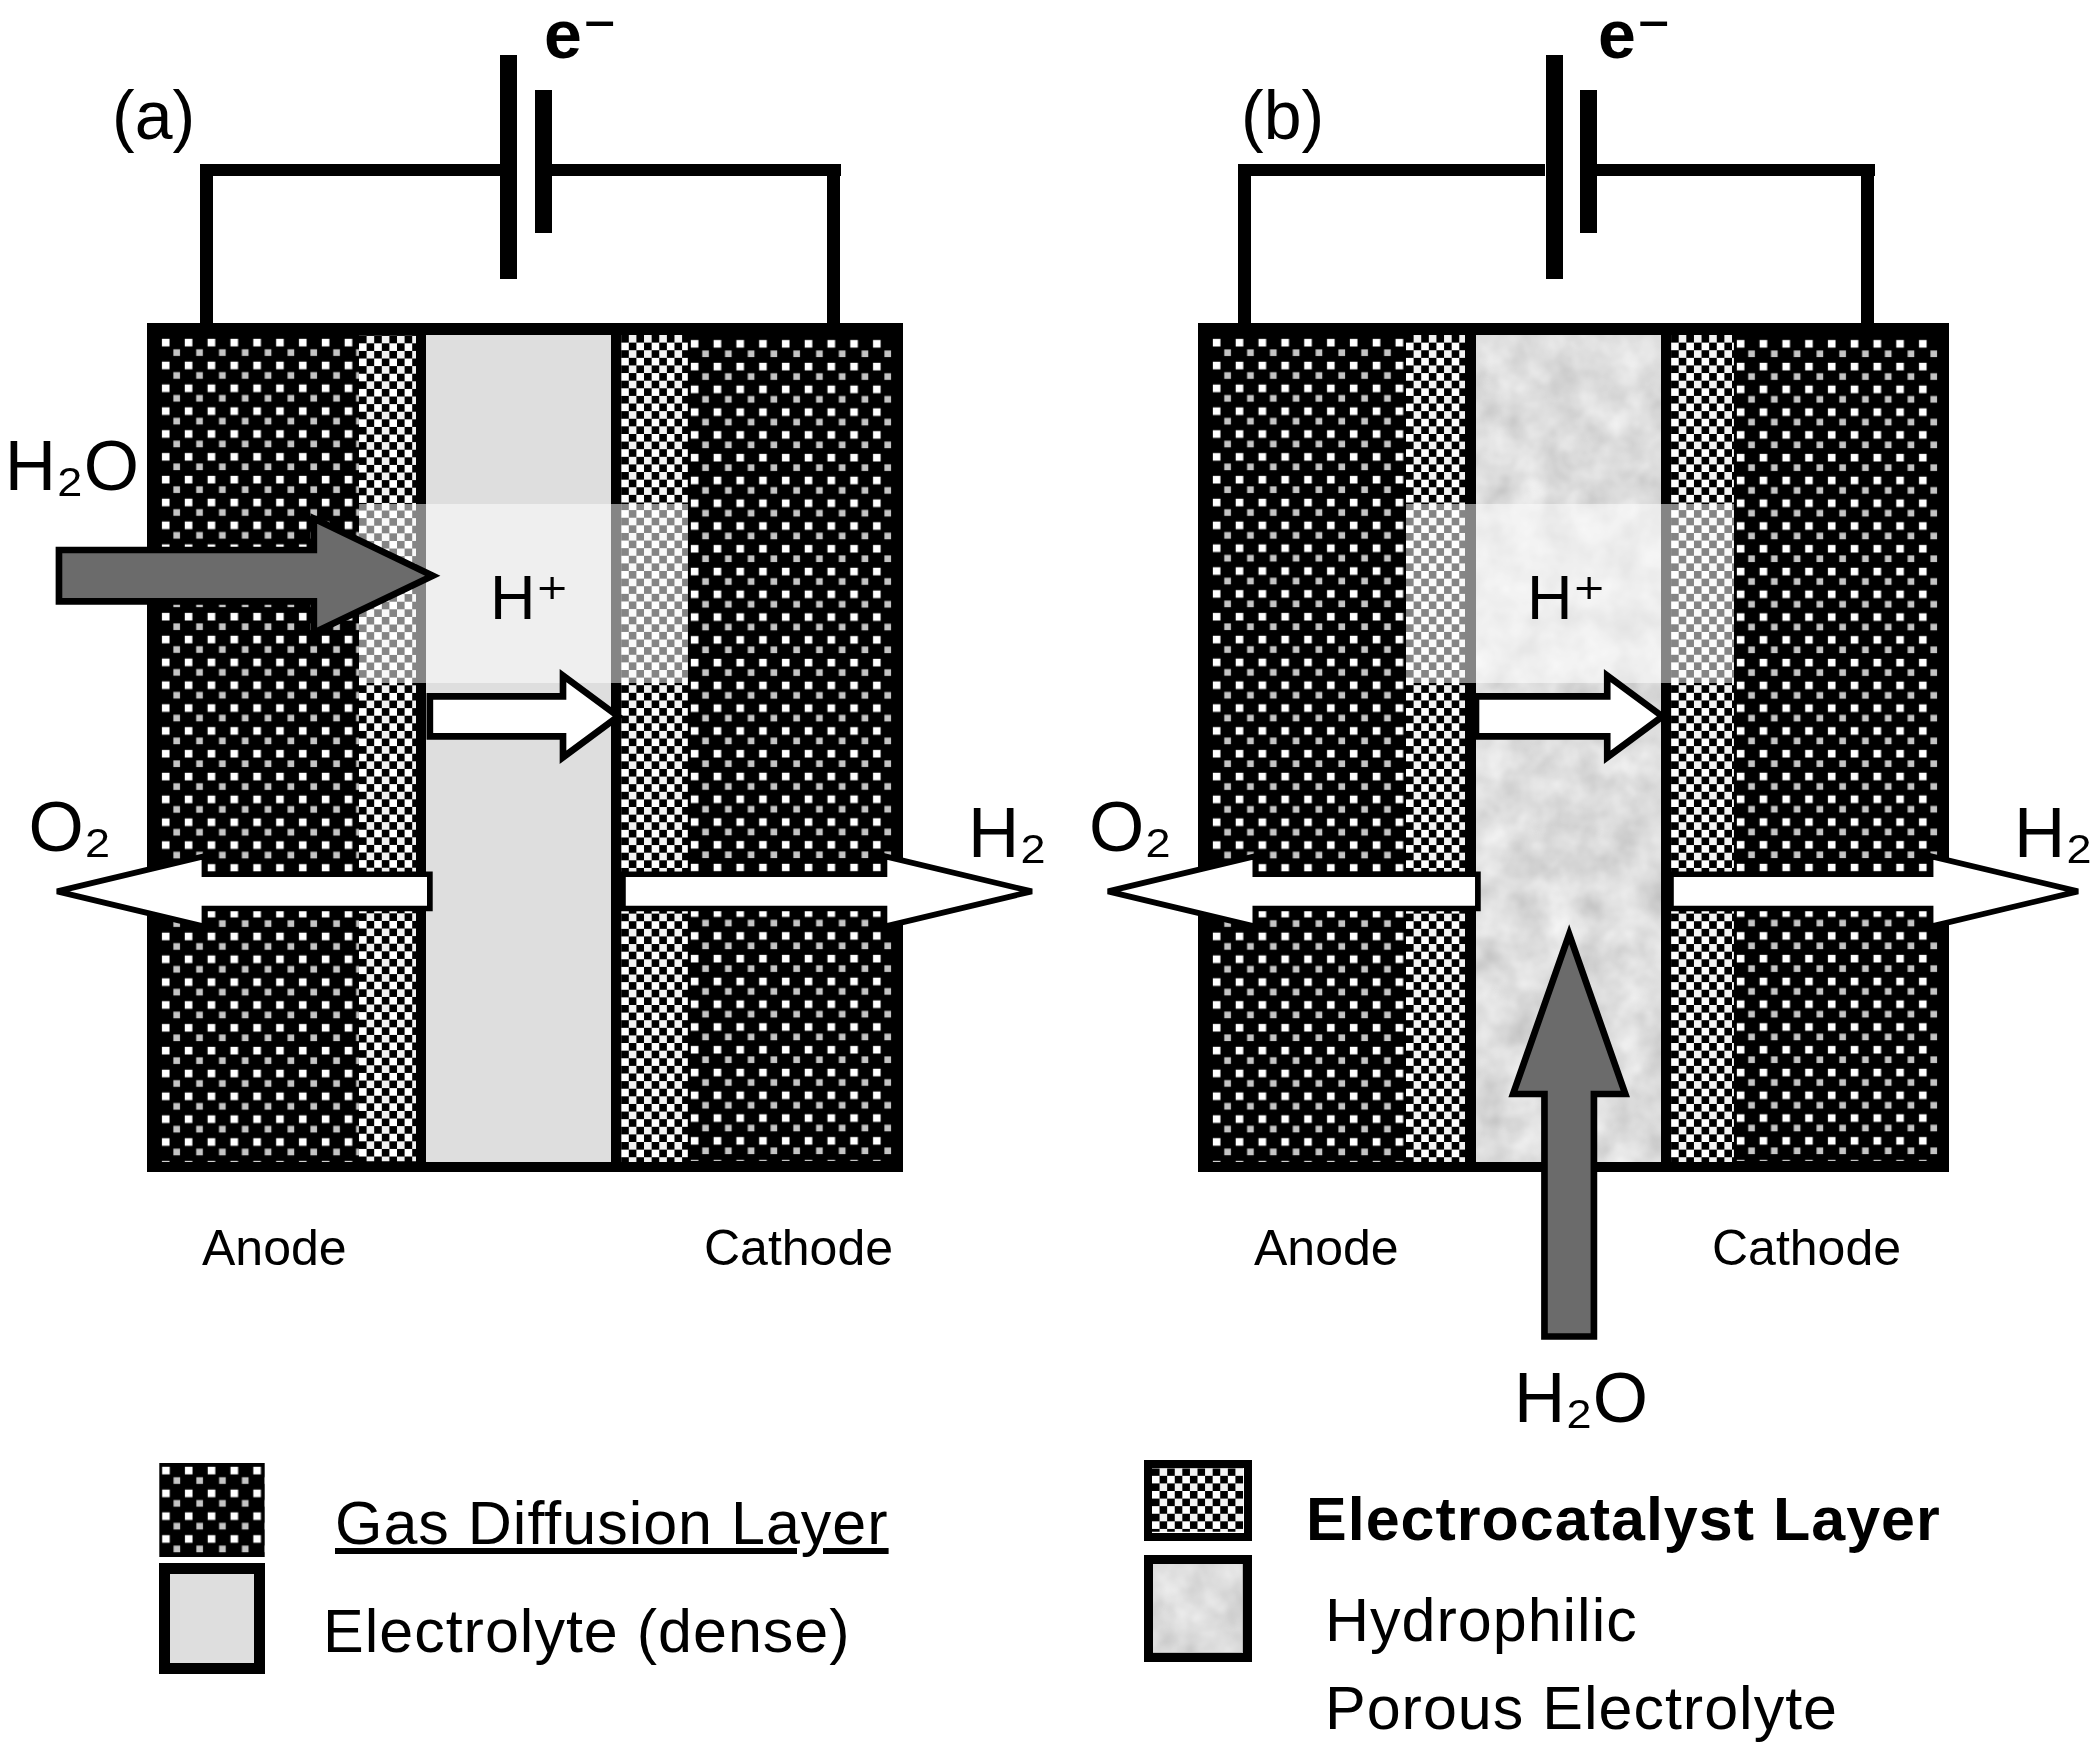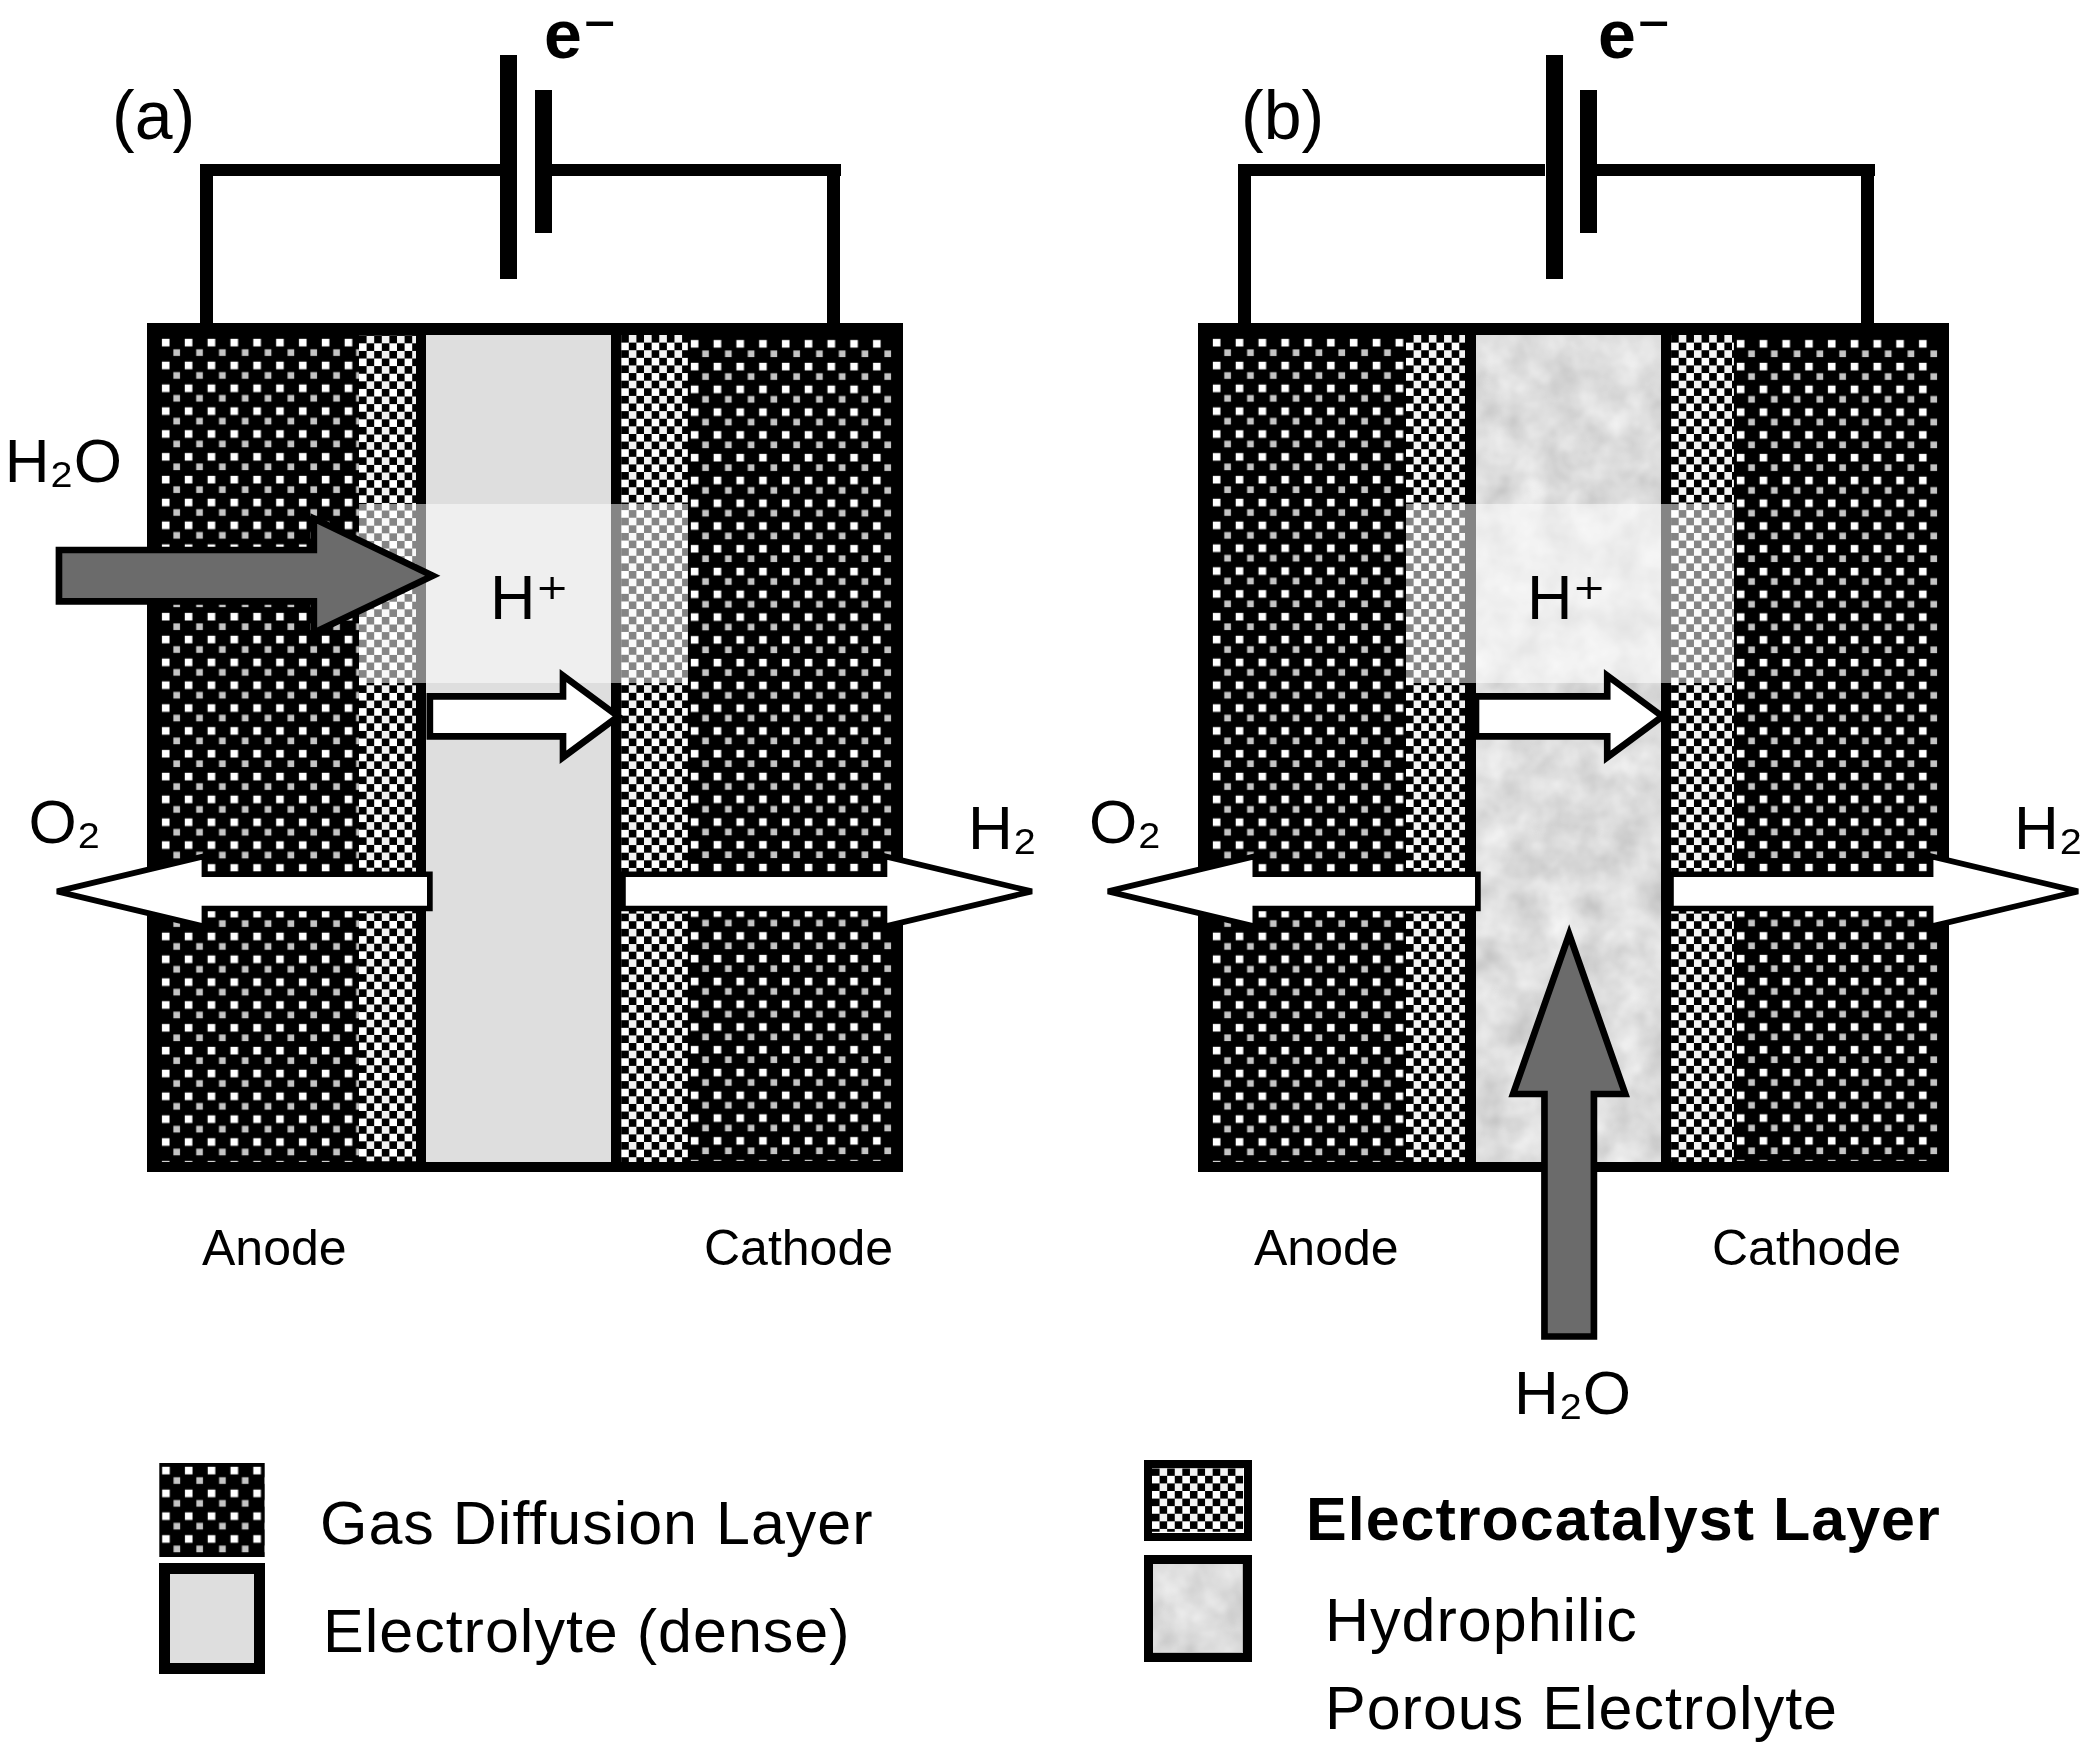--- a/index.html
+++ b/index.html
@@ -1,21 +1,21 @@
 <!DOCTYPE html>
 <html style="font-size:15px"><head>
 <meta charset="utf-8">
 <style>
   html,body{margin:0;padding:0;background:#fff;}
   #stage{position:relative;width:2097px;height:1759px;background:#ffffff;overflow:hidden;}
   .abs{position:absolute;}
   .t{position:absolute;font-family:"Liberation Sans","DejaVu Sans",sans-serif;color:#000;line-height:1;white-space:nowrap;}
   .panel-letter{font-size:68px;font-weight:400;}
   .electron{font-size:68px;font-weight:700;}
-  .chem{font-size:62px;font-weight:400;}
+  .chem{font-size:71px;font-weight:400;}
   .proton{font-size:63px;font-weight:400;}
   .electrode{font-size:50px;font-weight:400;}
   .legend-label{font-size:61px;font-weight:400;letter-spacing:1px;}
   .ink{background:#000;}
   .cell{position:absolute;background:#000;}
   .dense{position:absolute;background:#dedede;}
   .overlay{position:absolute;background:rgba(255,255,255,0.52);}
   .swatch-border{position:absolute;box-sizing:border-box;border:11.4px solid #000;background:#e6e6e6;}
   svg.abs{display:block;}
 </style>
@@ -143,21 +143,21 @@
     <polygon points="1757,919 2030,919 2030,900 2185,937 2030,974 2030,955 1757,955" fill="#fff" stroke="#000" stroke-width="6"></polygon>
 
     <polygon points="1624,1405 1624,1150 1591,1150 1650,982 1709,1150 1676,1150 1676,1405" fill="#6b6b6b" stroke="#000" stroke-width="7"></polygon>
   </svg>
 
   <div>
 
     <svg class="abs" style="left:159px;top:1463px;" width="106" height="94" viewBox="0 0 111 99">
         <rect width="111" height="99" fill="url(#pat-gdl)"></rect>
       </svg>
-    <span class="t legend-label" style="left:320px;top:1493px;">Gas Diffusion Layer</span>
+    <span class="t legend-label" style="left:335px;top:1493px;text-decoration:underline;">Gas Diffusion Layer</span>
 
     <div class="swatch-border" style="left:159px;top:1563px;width:106px;height:111px;background:#dedede;"></div>
     <span class="t legend-label" style="left:323px;top:1601px;">Electrolyte (dense)</span>
 
     <div class="swatch-border" style="left:1144px;top:1460px;width:108px;height:81px;border-width:8.6px;background:#fff;">
       <svg width="91" height="64" viewBox="0 0 96 67">
           <rect width="96" height="67" fill="url(#pat-check)"></rect>
         </svg>
     </div>
     <span class="t legend-label" style="left:1306px;top:1489px;font-weight:bold;">Electrocatalyst Layer</span>

